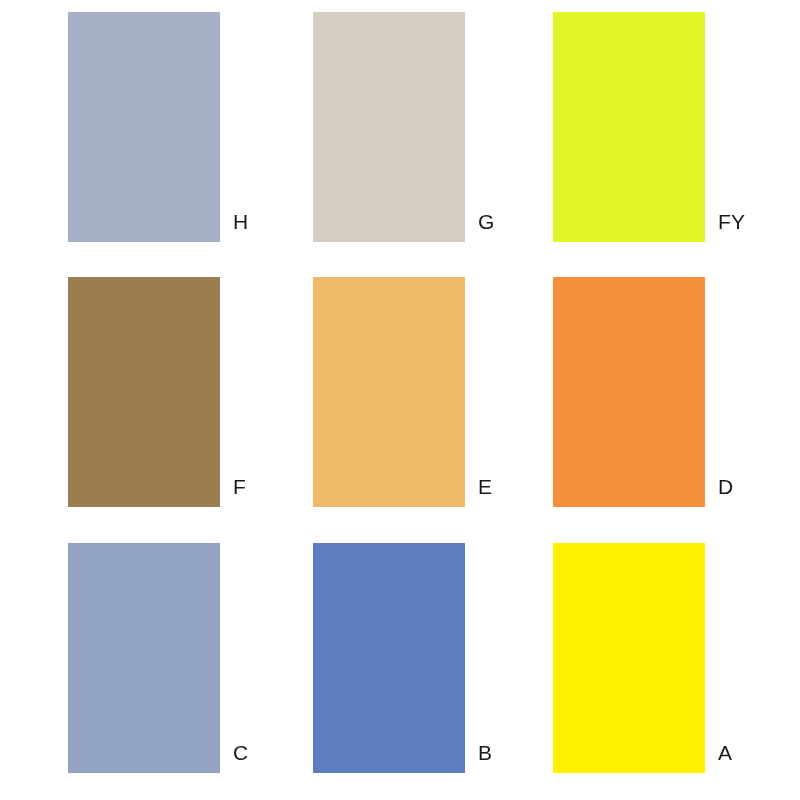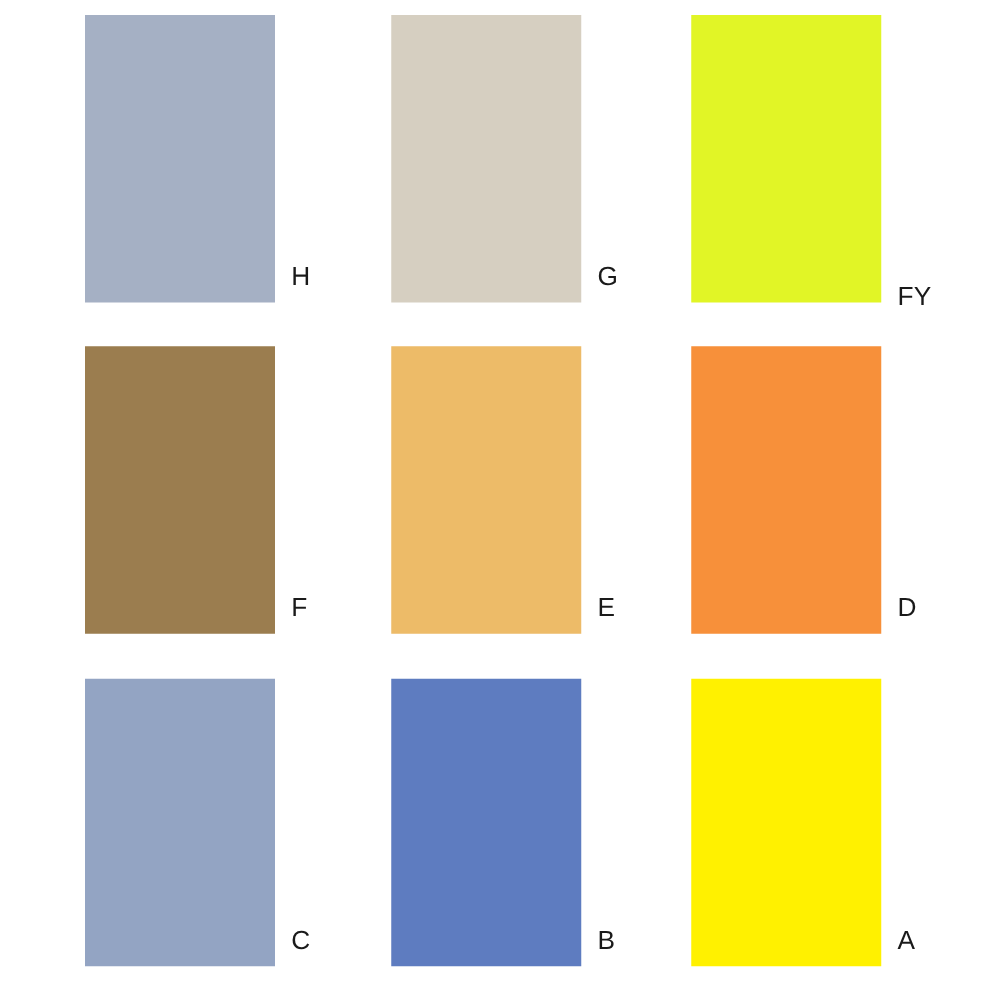--- a/index.html
+++ b/index.html
@@ -72,21 +72,21 @@
     <div class="swatch-label" style="color: rgb(26, 26, 26); left: 165px; top: 199px;">H</div>
   </div>
 
   <div class="swatch-cell col-1 row-0">
     <div class="swatch-chip chip-w chip-h" style="background: rgb(214, 207, 193);"></div>
     <div class="swatch-label" style="color: rgb(26, 26, 26); left: 165px; top: 199px;">G</div>
   </div>
 
   <div class="swatch-cell col-2 row-0">
     <div class="swatch-chip chip-w chip-h" style="background: rgb(225, 245, 38);"></div>
-    <div class="swatch-label" style="color: rgb(26, 26, 26); left: 165px; top: 199px; margin-top: 16px;">FY</div>
+    <div class="swatch-label" style="color: rgb(26, 26, 26); left: 165px; top: 199px;">FY</div>
   </div>
 
   <div class="swatch-cell col-0 row-1">
     <div class="swatch-chip chip-w chip-h" style="background: rgb(155, 125, 79);"></div>
     <div class="swatch-label" style="color: rgb(26, 26, 26); left: 165px; top: 199px;">F</div>
   </div>
 
   <div class="swatch-cell col-1 row-1">
     <div class="swatch-chip chip-w chip-h" style="background: rgb(237, 187, 104);"></div>
     <div class="swatch-label" style="color: rgb(26, 26, 26); left: 165px; top: 199px;">E</div>

